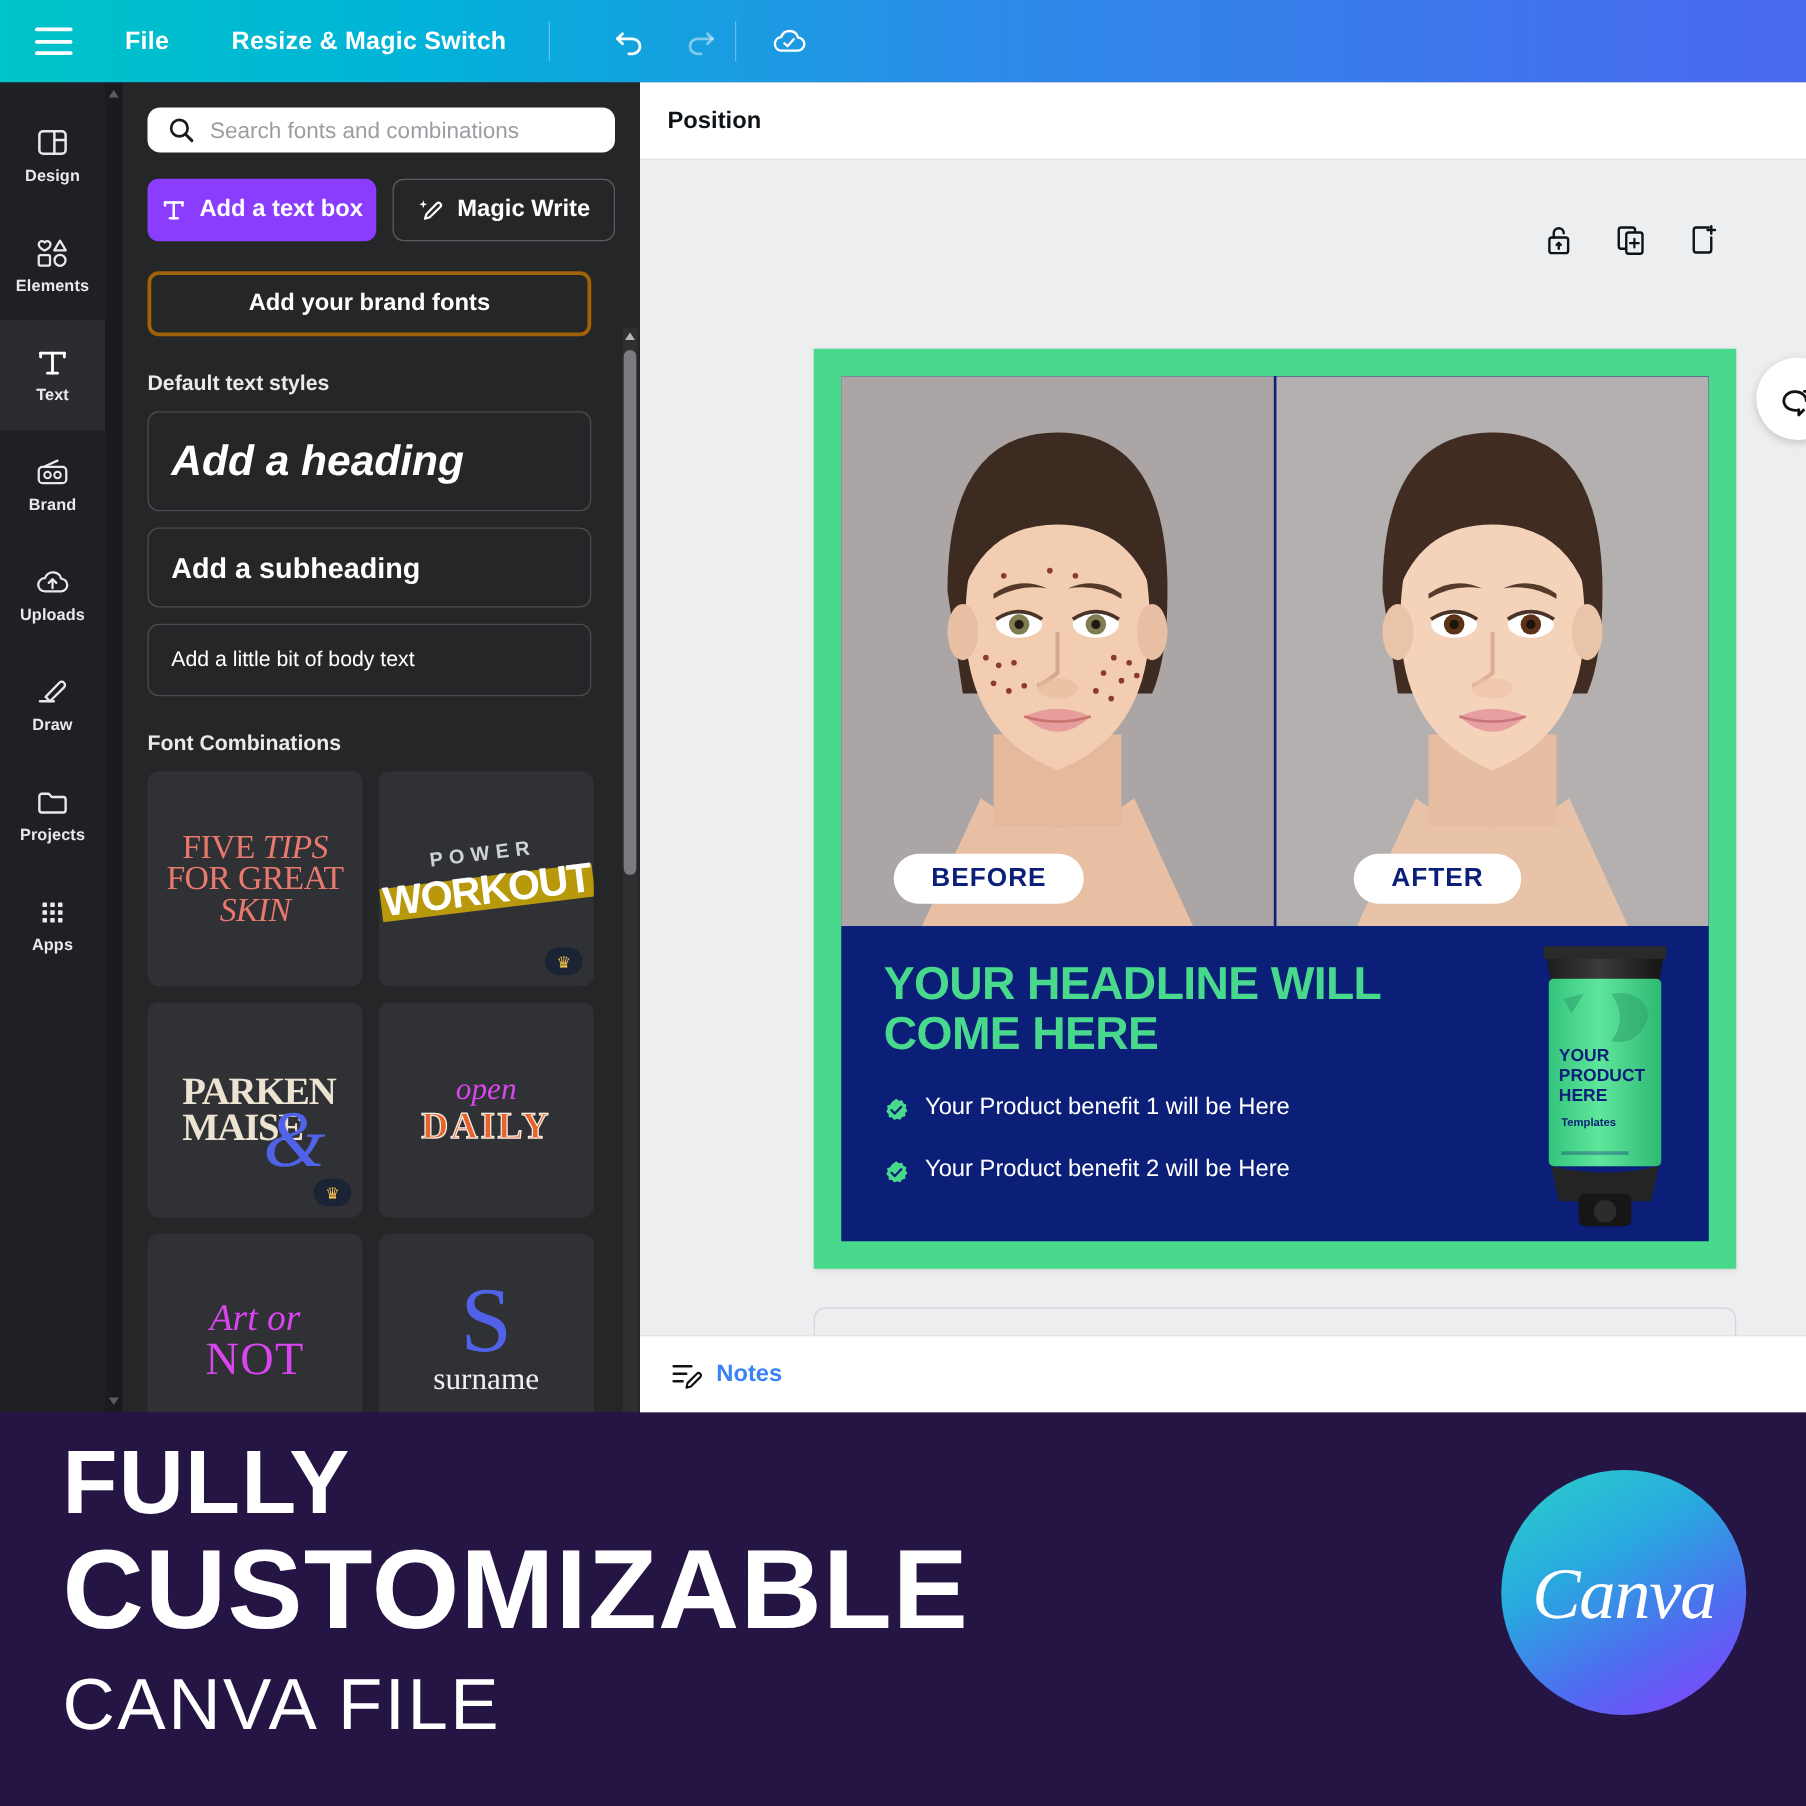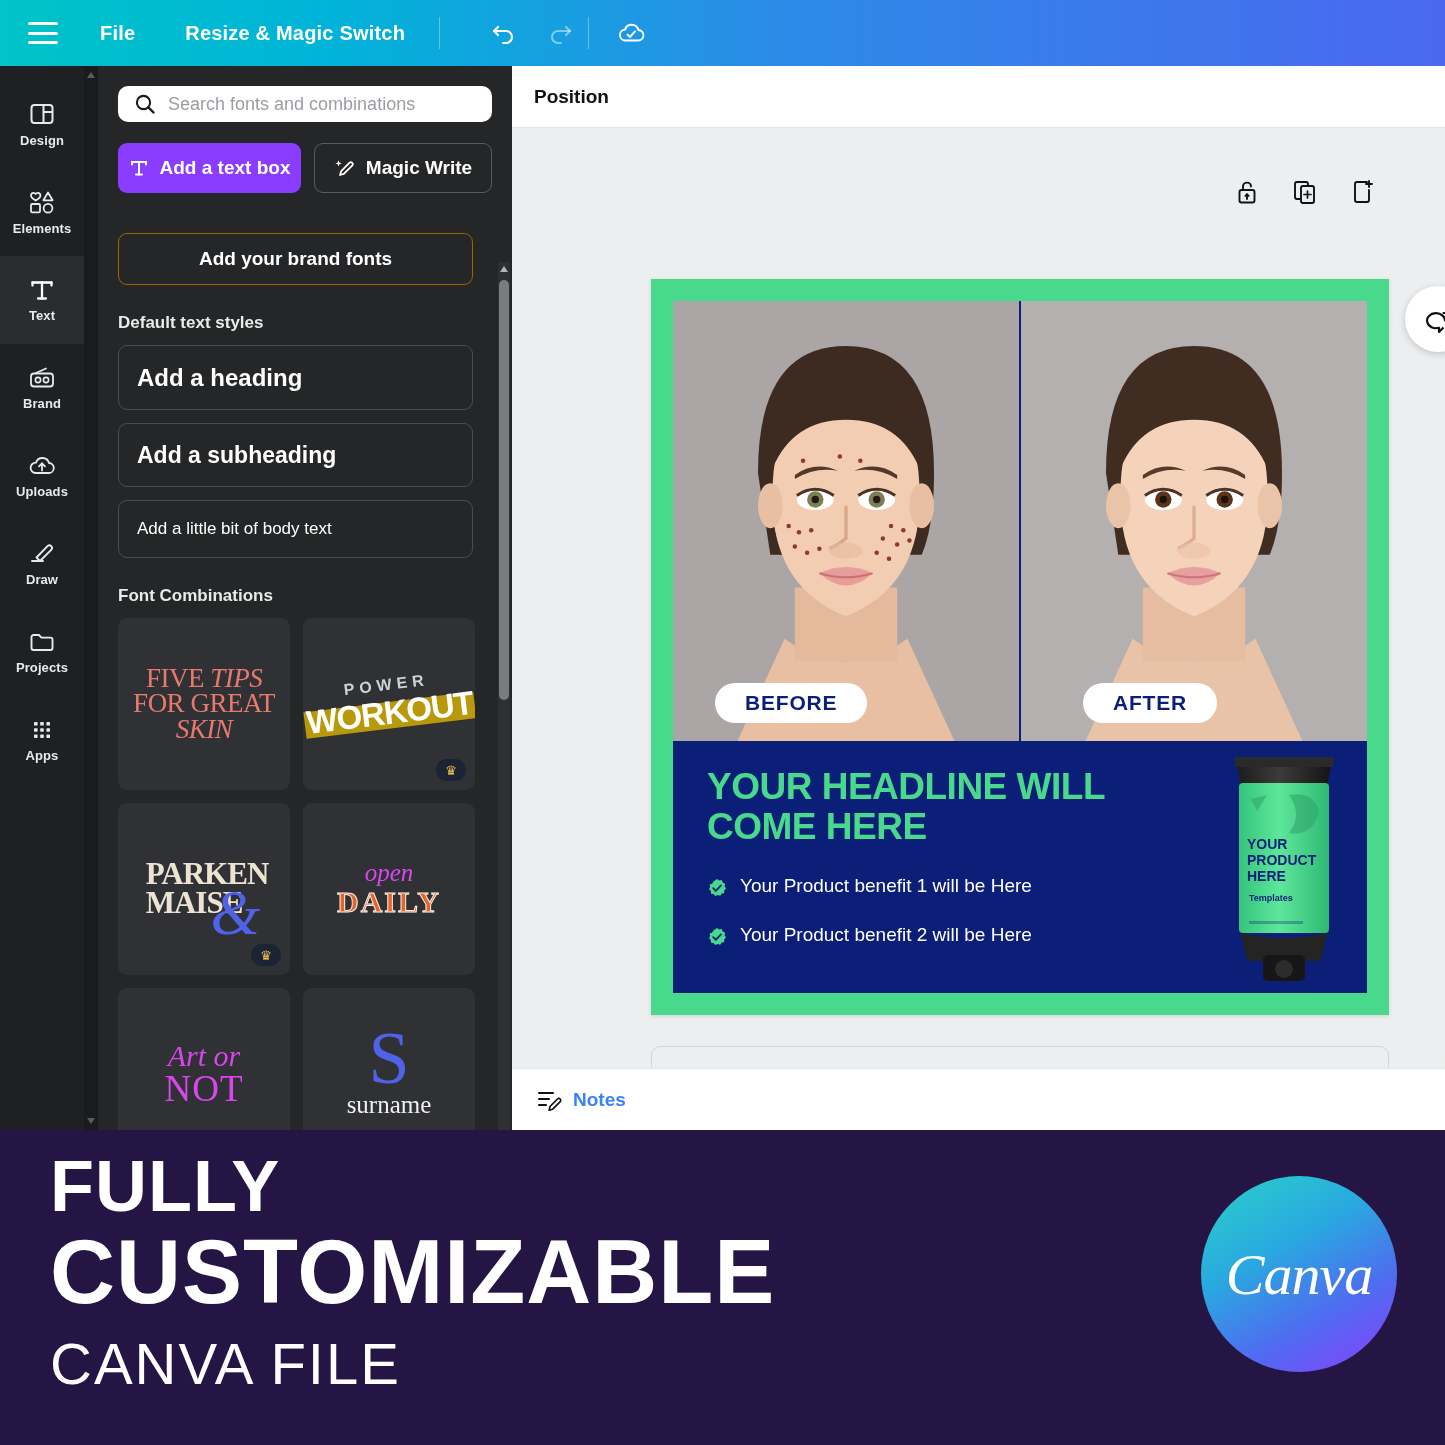--- a/index.html
+++ b/index.html
@@ -60,48 +60,48 @@
   .search-box {
     width: 374px; height: 36px; background: #fff; border-radius: 10px;
     display: flex; align-items: center; padding: 0 16px; gap: 12px;
   }
   .search-box input {
     border: 0; outline: 0; flex: 1; font-size: 18px; color: #333;
     font-family: "Liberation Sans", sans-serif; background: transparent;
   }
   .search-box input::placeholder { color: #9c9ca3; }
 
-  .btnrow { display: flex; gap: 13px; margin: 21px 20px 16px 20px; }
+  .btnrow { display: flex; gap: 13px; margin: 21px 20px 0 20px; }
   .btn-textbox {
     background: #8b3dff; color: #fff; height: 50px; border-radius: 9px;
     display: flex; align-items: center; justify-content: center; gap: 11px;
     font-size: 19px; font-weight: bold; width: 183px; cursor: pointer; border: 0;
     font-family: "Liberation Sans", sans-serif;
   }
   .btn-magic {
     background: transparent; color: #fff; height: 50px; border-radius: 9px;
     border: 1px solid #5a5b5e; display: flex; align-items: center; justify-content: center;
     gap: 10px; font-size: 19px; font-weight: bold; width: 178px; cursor: pointer;
     font-family: "Liberation Sans", sans-serif;
   }
   .btn-brand {
     margin: 24px 20px 0 20px; width: 355px; height: 52px; border-radius: 9px;
-    border: 1px solid #a16207; background: transparent; color: #fff;
+    border: 3px solid #a16207; background: transparent; color: #fff;
     font-size: 19px; font-weight: bold; cursor: pointer;
     font-family: "Liberation Sans", sans-serif;
   }
   .sect-title {
     margin: 28px 20px 12px 20px; color: #e9eaea; font-size: 17px; font-weight: bold;
   }
   .style-card {
     margin: 0 20px 13px 20px; width: 355px; border-radius: 9px;
     border: 1px solid #4b4c4f; background: transparent; color: #fff;
     display: flex; align-items: center; padding: 0 18px; cursor: pointer;
   }
-  .style-h { height: 65px; font-size: 24px; font-weight: bold; }
+  .style-h { height: 80px; font-size: 34px; font-weight: bold; font-style: italic; }
   .style-s { height: 64px; font-size: 23px; font-weight: bold; }
   .style-b { height: 58px; font-size: 17px; }
 
   .combo-grid { margin: 4px 20px 0 20px; display: flex; flex-wrap: wrap; gap: 13px; width: 358px; }
   .combo {
     width: 172px; height: 172px; border-radius: 9px; background: #303134;
     position: relative; overflow: hidden; cursor: pointer;
     display: flex; align-items: center; justify-content: center;
   }
   .crown {

